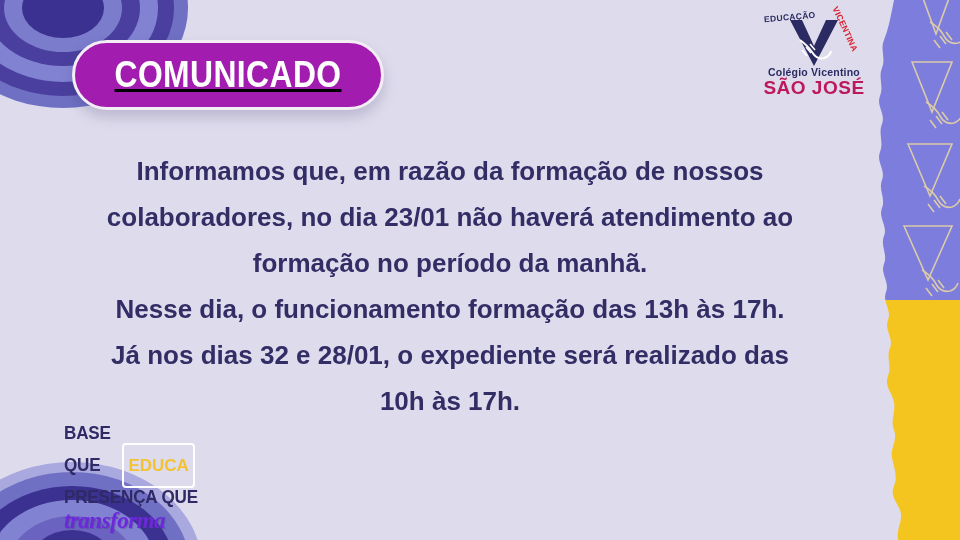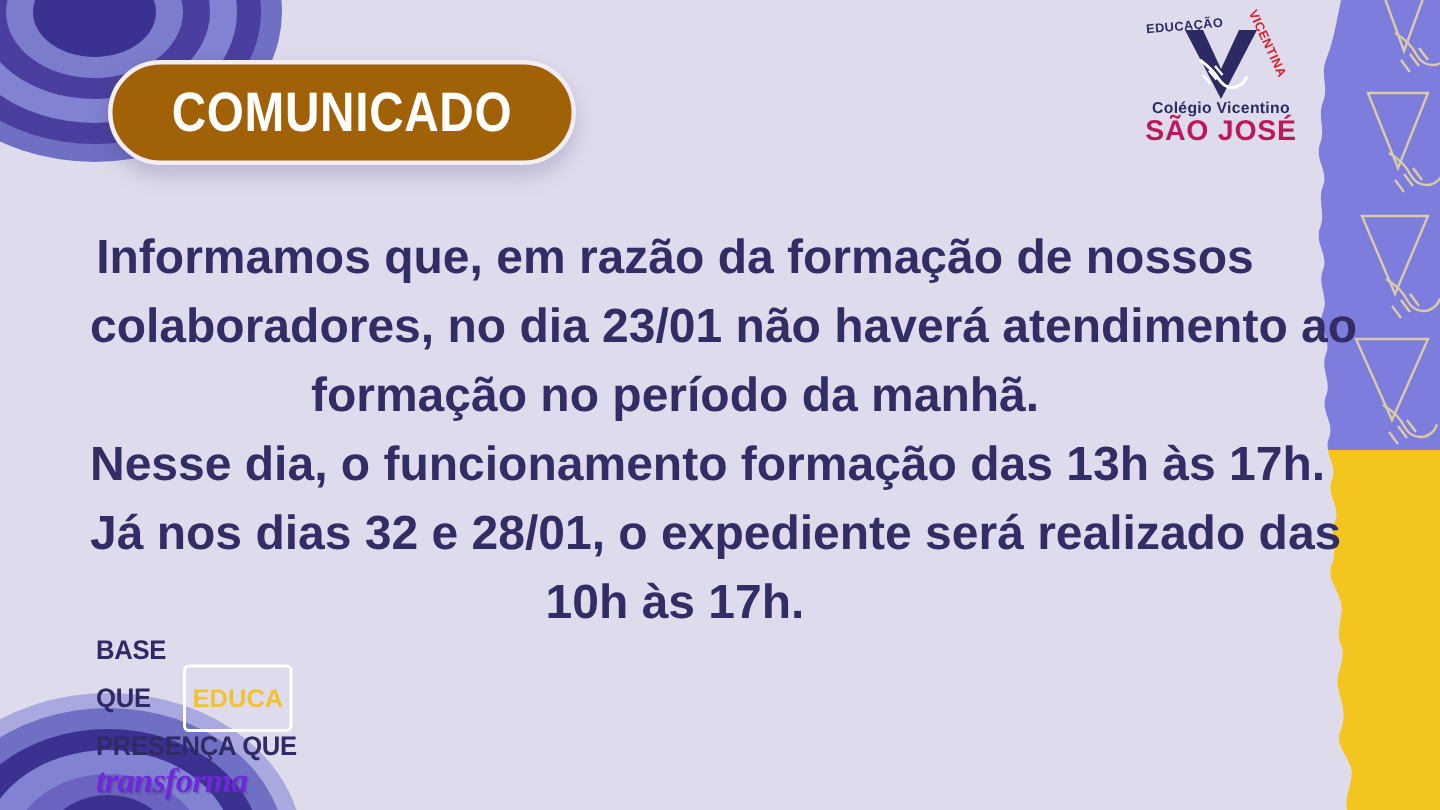--- a/index.html
+++ b/index.html
@@ -18,48 +18,49 @@
   
   .spiral{position:absolute;pointer-events:none;}
   .ring{position:absolute;border-radius:50%;}
 
   #spiral-top{left:-62px;top:-92px;width:250px;height:200px;}
   #spiral-bottom{left:-58px;top:462px;width:260px;height:210px;}
 
   
   #comunicado-banner{
     position:absolute;left:72px;top:40px;width:312px;height:70px;
-    background:#a16207;
+    background:#a21caf;
     border-radius:36px;
     box-shadow:0 7px 14px rgba(60,50,110,.22);
     border:3px solid #f3eef4;
     box-sizing:border-box;
     display:flex;align-items:center;justify-content:center;
     z-index:6;
+    text-decoration:underline;
   }
   #comunicado-label{
     color:#ffffff;
     font-size:37px;
     font-weight:bold;
     letter-spacing:.5px;
     transform:scaleX(.86);
     transform-origin:center;
     white-space:nowrap;
     font-family:"Liberation Sans", sans-serif;
   }
 
   
   #message-block{
     position:absolute;left:60px;top:148px;width:780px;
     text-align:center;
     z-index:5;
   }
   .msg-line{
     color:#332d66;
-    font-size:32px;
+    font-size:26px;
     font-weight:bold;
     line-height:46px;
     white-space:nowrap;
     font-family:"Liberation Sans", sans-serif;
   }
 
   
   #school-logo{
     position:absolute;right:92px;top:8px;width:108px;height:104px;
     z-index:7;text-align:center;

